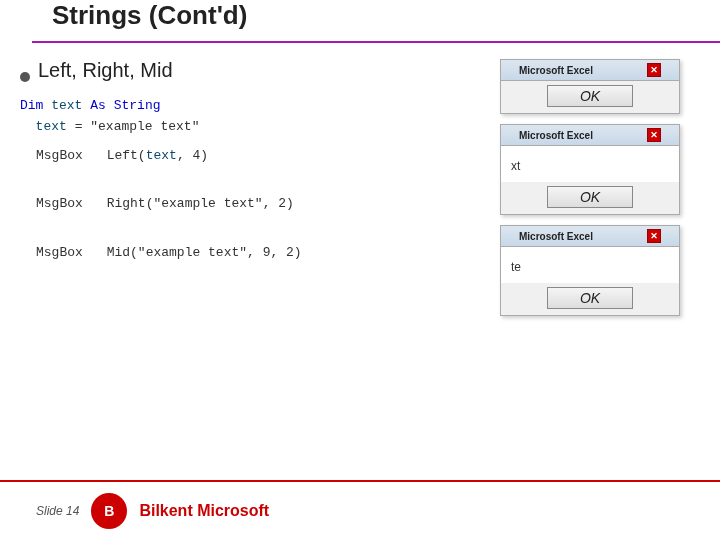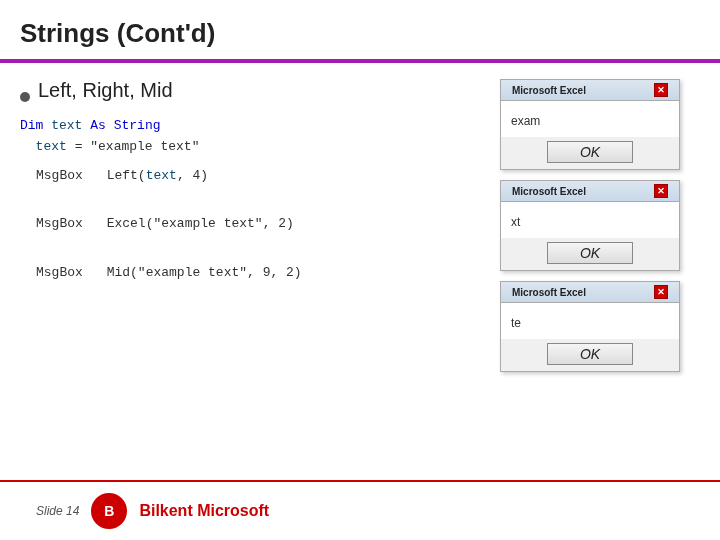--- a/index.html
+++ b/index.html
@@ -6,22 +6,23 @@
     body {
       width: 720px;
       height: 540px;
       font-family: Arial, sans-serif;
       background: #fff;
       overflow: hidden;
     }
 
     
     .header {
-      padding: 18px 20px 10px 20px;
-      border-bottom: 4px solid #a21caf;
+      padding: 0 20px 10px 20px;
+      border-bottom: 2px solid #a21caf;
+      margin-left: 32px;
     }
     .header h1 {
       font-size: 26px;
       font-weight: bold;
       color: #222;
     }
 
     
     .main {
       display: flex;
@@ -83,21 +84,21 @@
     .excel-dialog {
       border: 1px solid #aaa;
       background: #f0f0f0;
       width: 180px;
       font-family: Arial, sans-serif;
       font-size: 11px;
       box-shadow: 2px 2px 4px rgba(0,0,0,0.2);
     }
     .excel-titlebar {
       background: linear-gradient(to bottom, #dce6f0, #c8d8e8);
-      padding: 3px 11px;
+      padding: 3px 18px;
       display: flex;
       align-items: center;
       justify-content: space-between;
       border-bottom: 1px solid #aaa;
     }
     .excel-titlebar-text {
       font-size: 10px;
       color: #222;
       font-weight: bold;
     }
@@ -203,41 +204,38 @@
       <div>
         &nbsp;&nbsp;<span class="code-var">text</span> = <span class="code-str">"example text"</span>
       </div>
       <div style="margin-top:8px;">
         <span class="code-fn">MsgBox</span> <span class="code-fn">Left</span>(<span class="code-var">text</span>, 4)
       </div>
     </div>
 
     <div class="code-block code-section">
       <div>
-        <span class="code-fn">MsgBox</span> <span class="code-fn">Excel</span>(<span class="code-str">"example text"</span>, 2)
+        <span class="code-fn">MsgBox</span> <span class="code-fn">Right</span>(<span class="code-str">"example text"</span>, 2)
       </div>
     </div>
 
     <div class="code-block code-section">
       <div>
         <span class="code-fn">MsgBox</span> <span class="code-fn">Mid</span>(<span class="code-str">"example text"</span>, 9, 2)
       </div>
     </div>
 
   </div>
 
   <div class="dialogs-panel">
 
     <div class="excel-dialog">
       <div class="excel-titlebar">
         <span class="excel-titlebar-text">Microsoft Excel</span>
         <div class="excel-close-btn">✕</div>
-      </div>
-      <div class="excel-body">
-        <span class="excel-body-text">exam</span>
       </div>
       <div class="excel-footer">
         <button class="excel-ok-btn">OK</button>
       </div>
     </div>
 
     <div class="excel-dialog">
       <div class="excel-titlebar">
         <span class="excel-titlebar-text">Microsoft Excel</span>
         <div class="excel-close-btn">✕</div>

